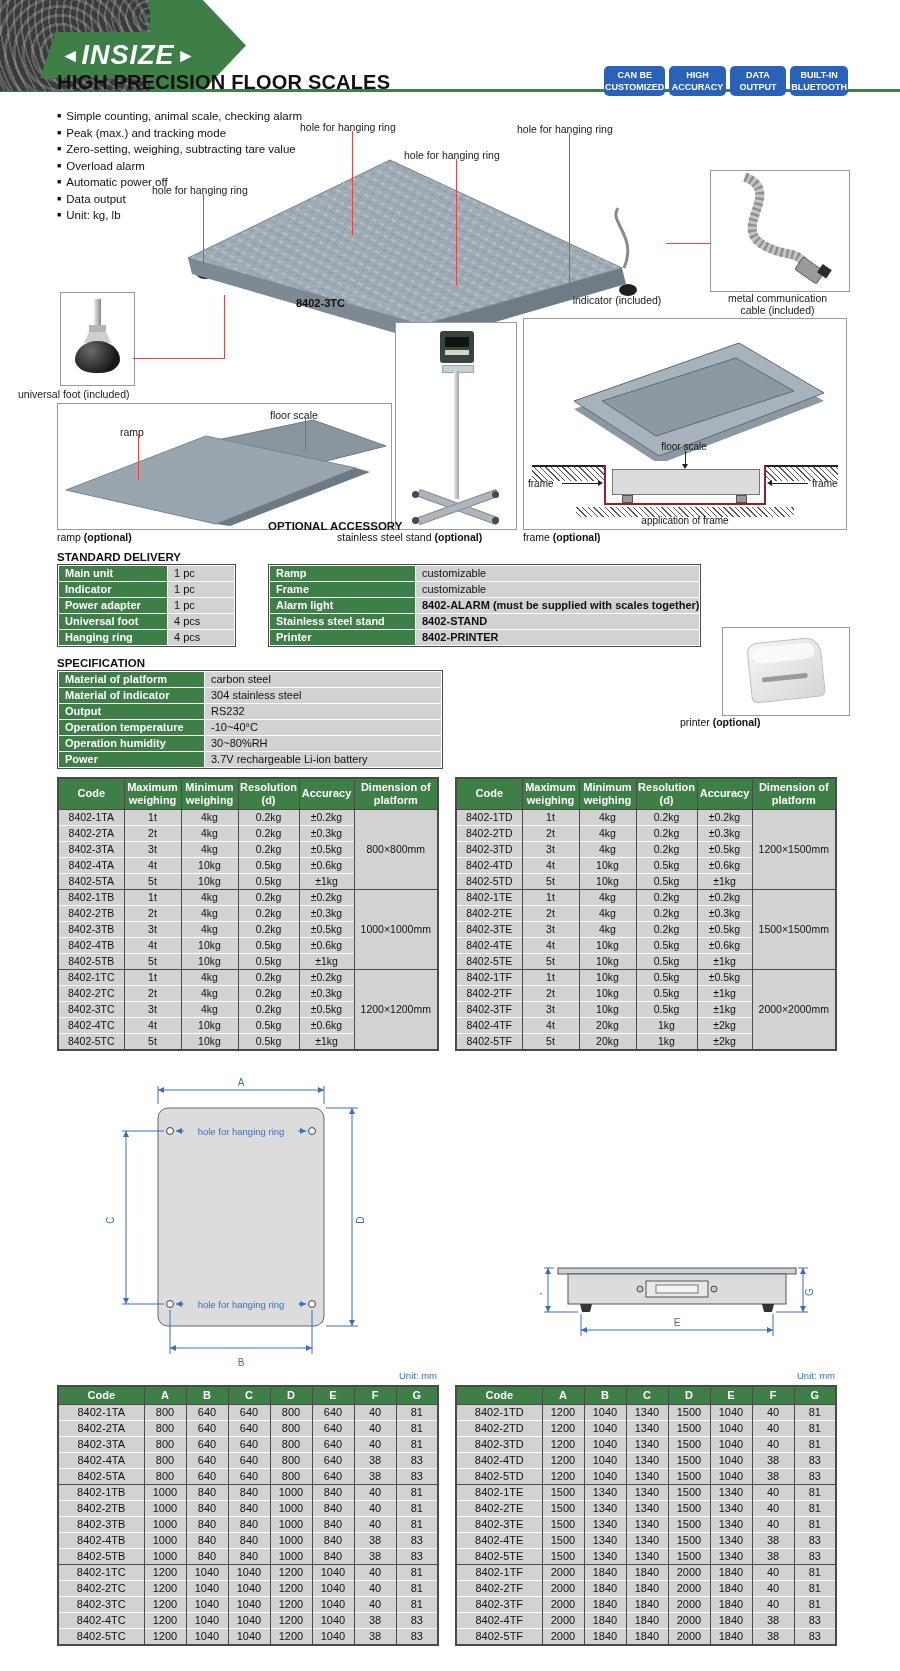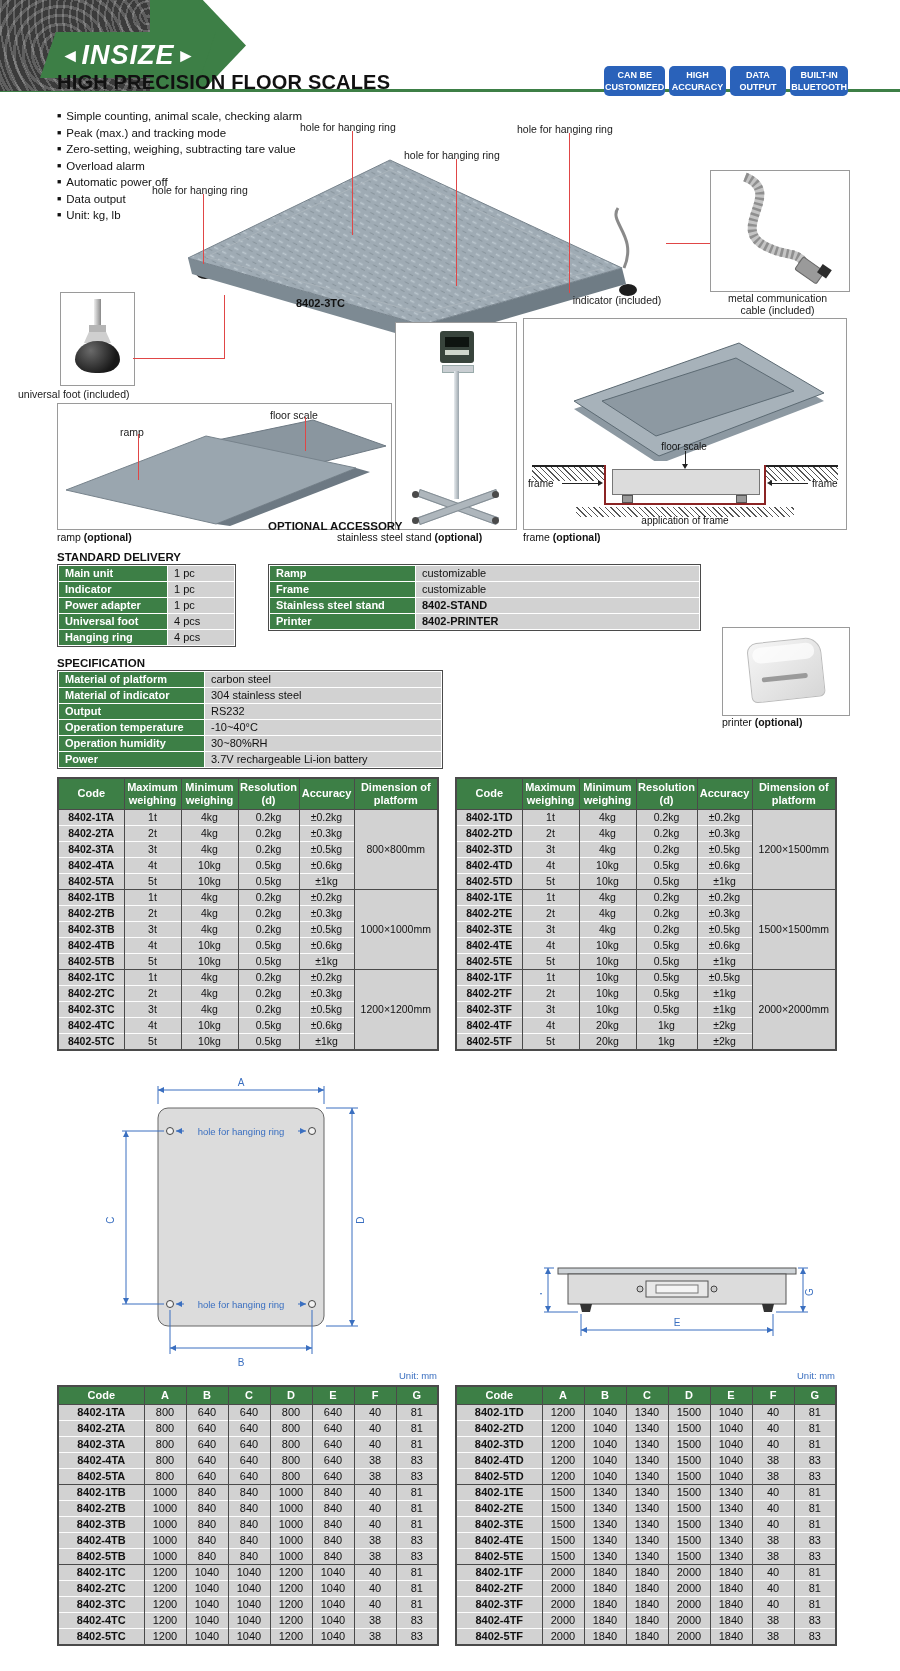--- a/index.html
+++ b/index.html
@@ -96,21 +96,21 @@
   td.lv-label{background:#3d7f46;color:#fff;font-weight:bold;}
   td.lv-value{background:#d2d2d2;}
   td.lv-value.b{font-weight:bold;}
 
   
   .grid{position:absolute;border-collapse:collapse;table-layout:fixed;width:380px;border:2px solid #4a4a4a;background:#fff;}
   .grid th{background:#3d7f46;color:#fff;font-size:11px;font-weight:bold;border:1px solid #4a4a4a;padding:1px;line-height:1.2;}
   .grid td{background:#d2d2d2;font-size:10.5px;text-align:center;border-left:1px solid #4a4a4a;border-right:1px solid #4a4a4a;
     border-top:1px solid #fdfdfd;height:15px;line-height:15px;padding:0 1px;overflow:hidden;white-space:nowrap;}
   .grid tr.gs td{border-top:1px solid #4a4a4a;}
-  .grid td.code{font-weight:bold;}
+  .grid td.code{font-weight:normal;}
   table.cap th{height:28px;}
   table.dimt th{height:15px;}
   table.dimt td{font-size:11px;}
   .unit-lbl{position:absolute;font-size:9.5px;color:#3a6fc0;width:57px;text-align:right;}
 
   svg text{font-family:"Liberation Sans",sans-serif;}
 </style>
 </head>
 <body>
 
@@ -313,20 +313,24 @@
     <tbody id="oa-body">
         <tr>
           <td class="lv-label">Ramp</td>
           <td class="lv-value">customizable</td>
         </tr>
         <tr>
           <td class="lv-label">Frame</td>
           <td class="lv-value">customizable</td>
         </tr>
         <tr>
+          <td class="lv-label">Alarm light</td>
+          <td class="lv-value b">8402-ALARM (must be supplied with scales together)</td>
+        </tr>
+        <tr>
           <td class="lv-label">Stainless steel stand</td>
           <td class="lv-value b">8402-STAND</td>
         </tr>
         <tr>
           <td class="lv-label">Printer</td>
           <td class="lv-value b">8402-PRINTER</td>
         </tr>
       </tbody>
   </table>
 
@@ -363,21 +367,21 @@
         </tr>
       </tbody>
   </table>
 
   <div class="img-box" style="left:722px;top:627px;width:126px;height:87px;">
     <div class="pr-body">
       <div class="pr-band"></div>
       <div class="pr-slot"></div>
     </div>
   </div>
-  <div class="cap-text" style="left:722px;top:716px;width:126px;"><span>printer </span><b>(optional)</b></div>
+  <div class="cap-text" style="left:680px;top:716px;width:126px;"><span>printer </span><b>(optional)</b></div>
 
   <table class="grid cap" style="left:57px;top:777px;">
     <colgroup>
         <col style="width:66px">
         <col style="width:57px">
         <col style="width:57px">
         <col style="width:61px">
         <col style="width:55px">
         <col style="width:84px">
       </colgroup>

